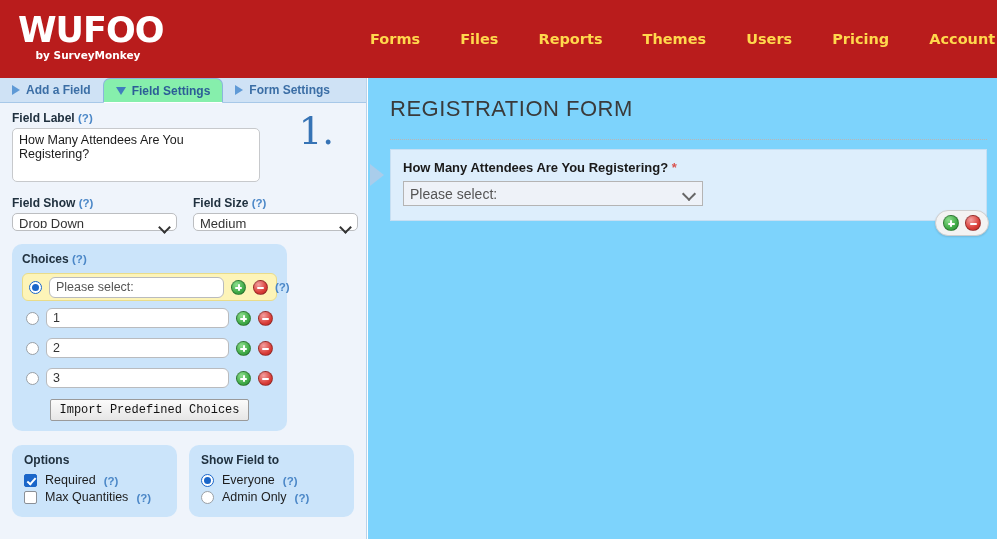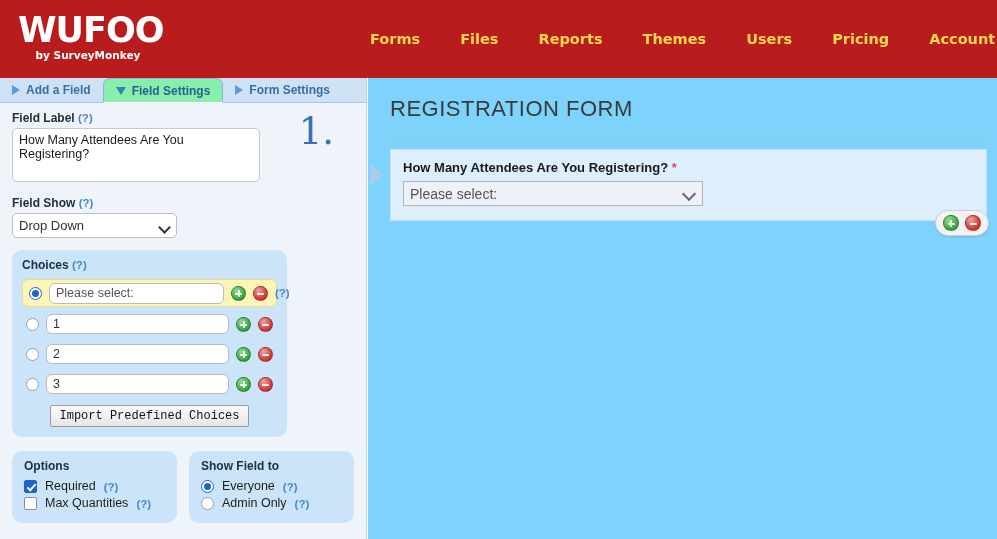--- a/index.html
+++ b/index.html
@@ -143,21 +143,21 @@
   .tworow { display: flex; gap: 16px; margin-top: 10px; }
   .col { display: flex; flex-direction: column; }
   select.styled {
     -webkit-appearance: none; appearance: none;
     border: 1px solid #bcbec1;
     border-radius: 5px;
     background: #ffffff;
     font-family: "Liberation Sans", sans-serif;
     font-size: 13px;
     color: #333;
-    height: 25px;
+    height: 18px;
     padding: 2px 22px 2px 6px;
     outline: none;
   }
   .selwrap { position: relative; display: inline-block; }
   .selwrap::after {
     content: "";
     position: absolute; right: 8px; top: 10px;
     width: 7px; height: 7px;
     border-right: 2px solid #333;
     border-bottom: 2px solid #333;
@@ -430,20 +430,31 @@
           <span class="lbl">
             <span>Field Show</span>
             <span class="help">(?)</span>
           </span>
           <span class="selwrap">
             <select class="styled sel-fieldtype">
               <option>Drop Down</option>
             </select>
           </span>
         </div>
+        <div class="col">
+          <span class="lbl">
+            <span>Field Size</span>
+            <span class="help">(?)</span>
+          </span>
+          <span class="selwrap">
+            <select class="styled sel-fieldsize">
+              <option>Medium</option>
+            </select>
+          </span>
+        </div>
       </div>
 
       <div class="choices-box">
         <div class="choices-title">
           <span>Choices</span>
           <span class="help">(?)</span>
         </div>
 
         <div class="choice-row highlight">
           <input type="radio" name="defchoice" class="rb" checked="" style="">

